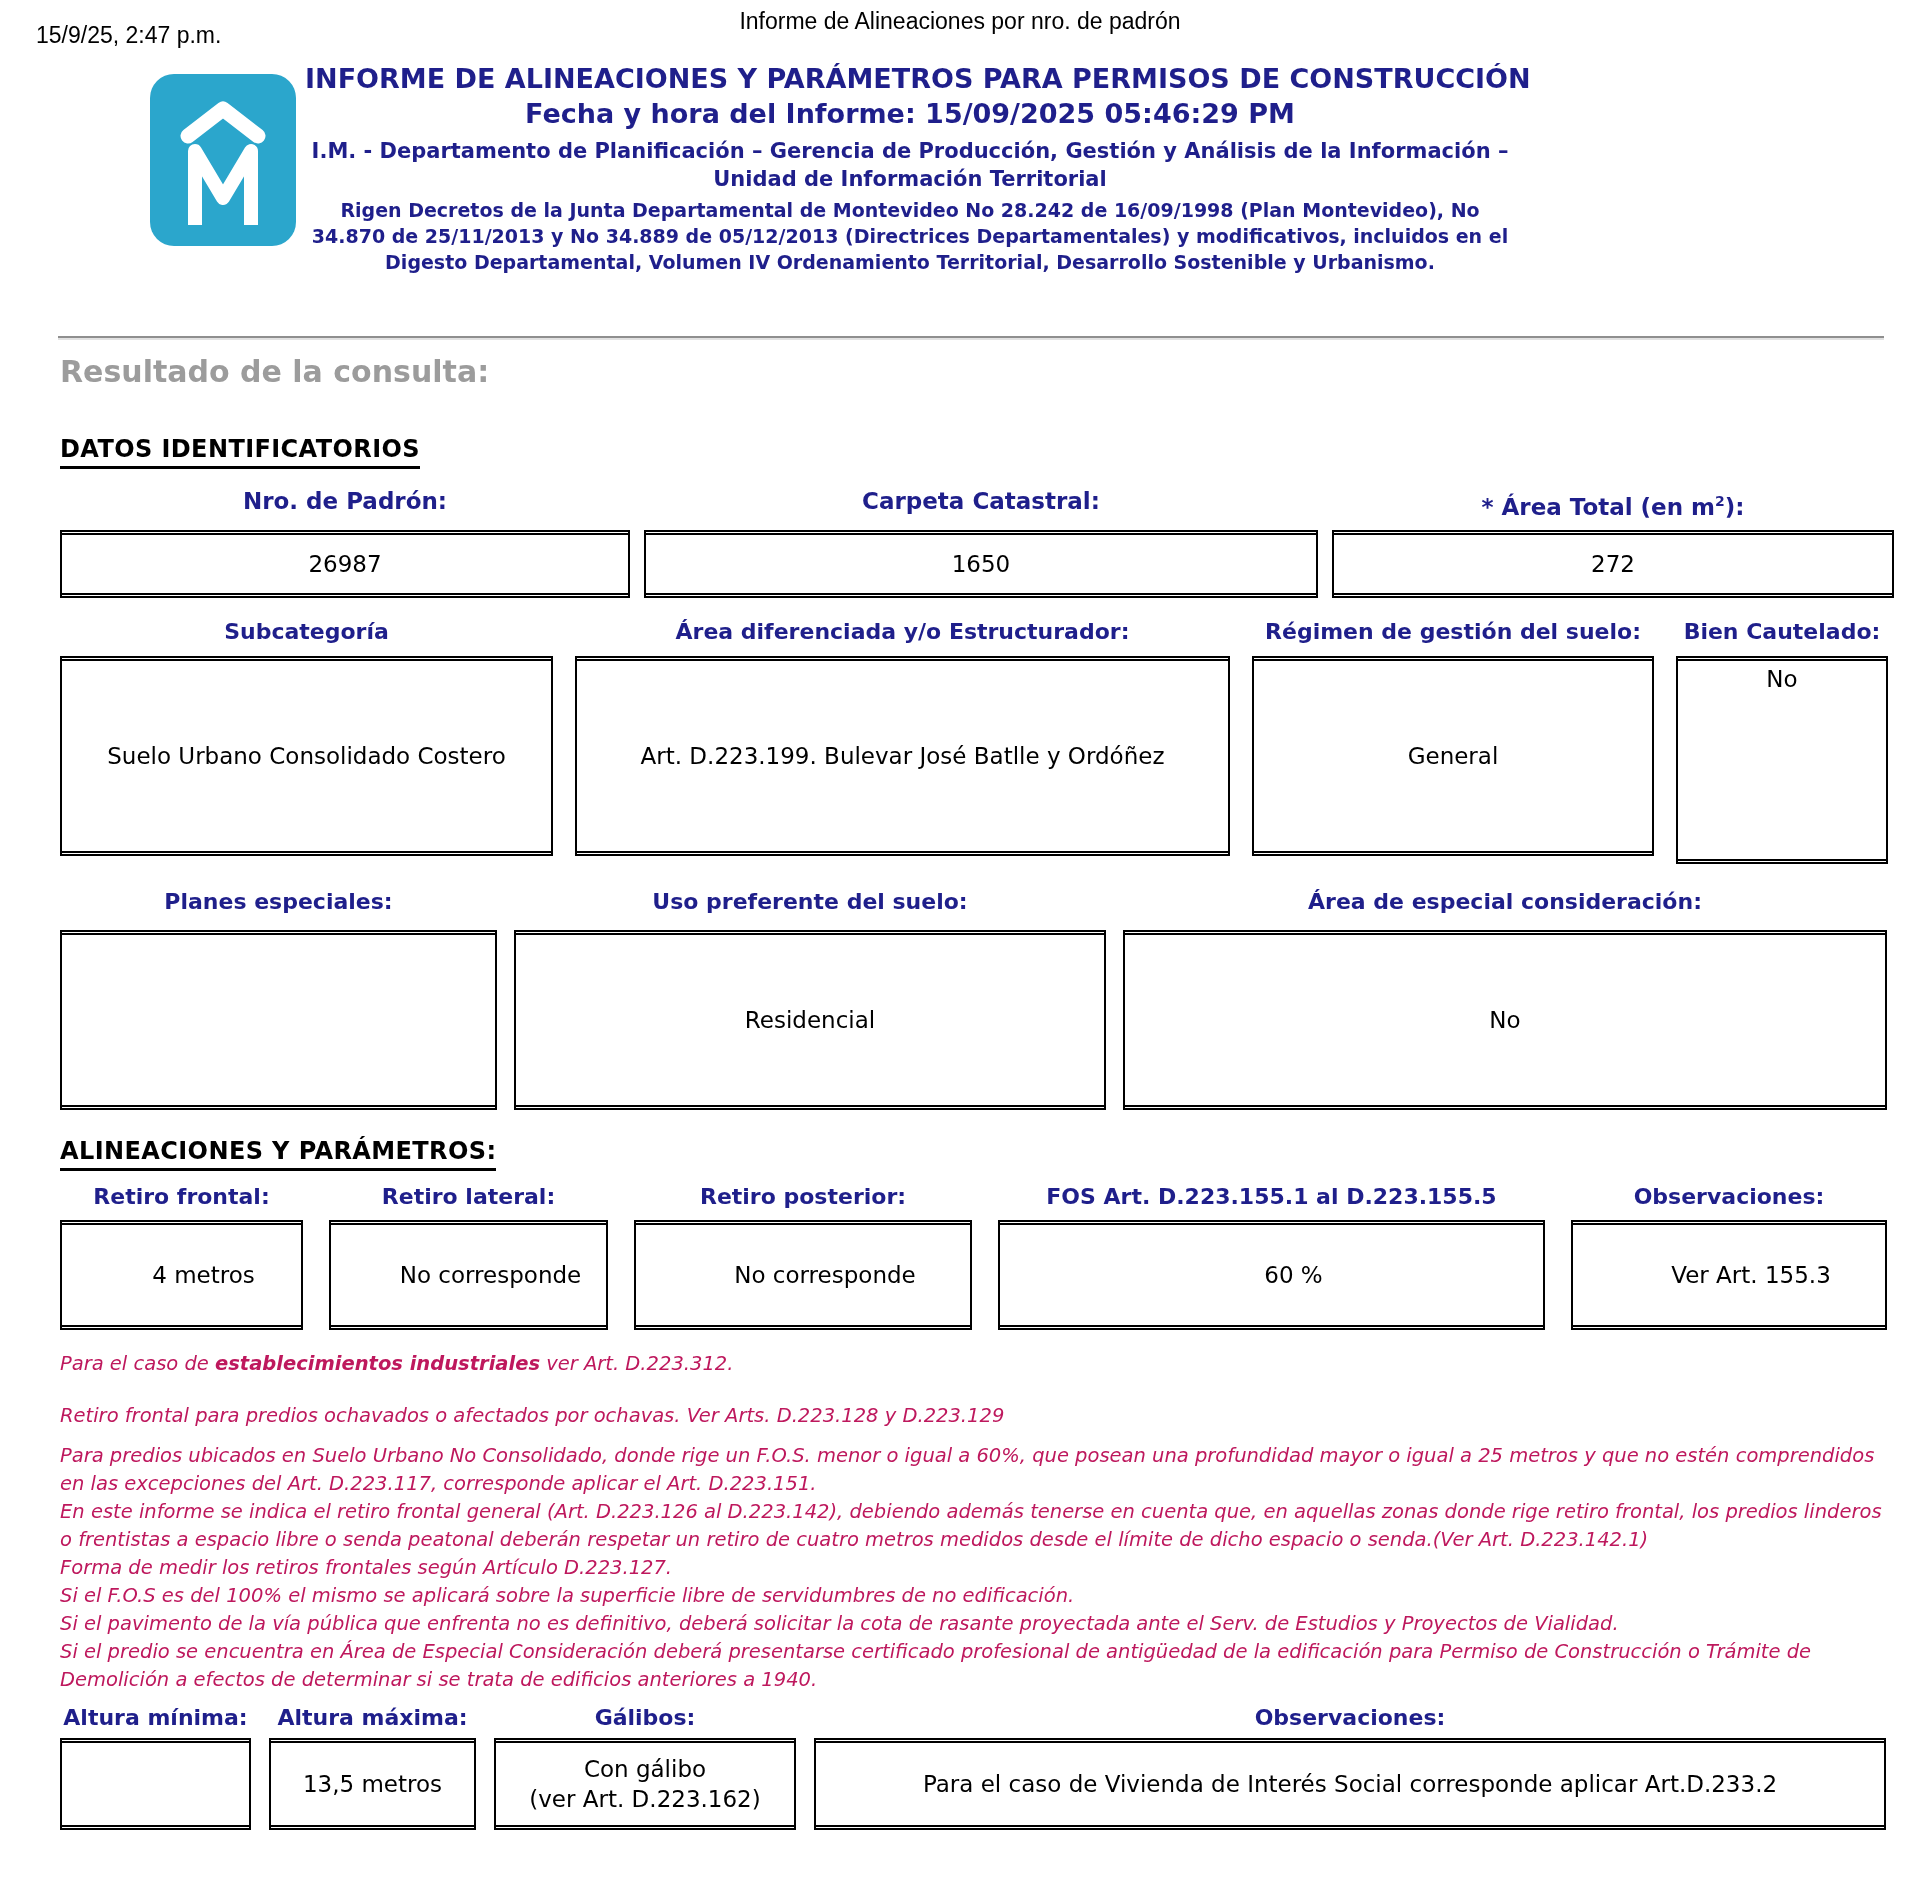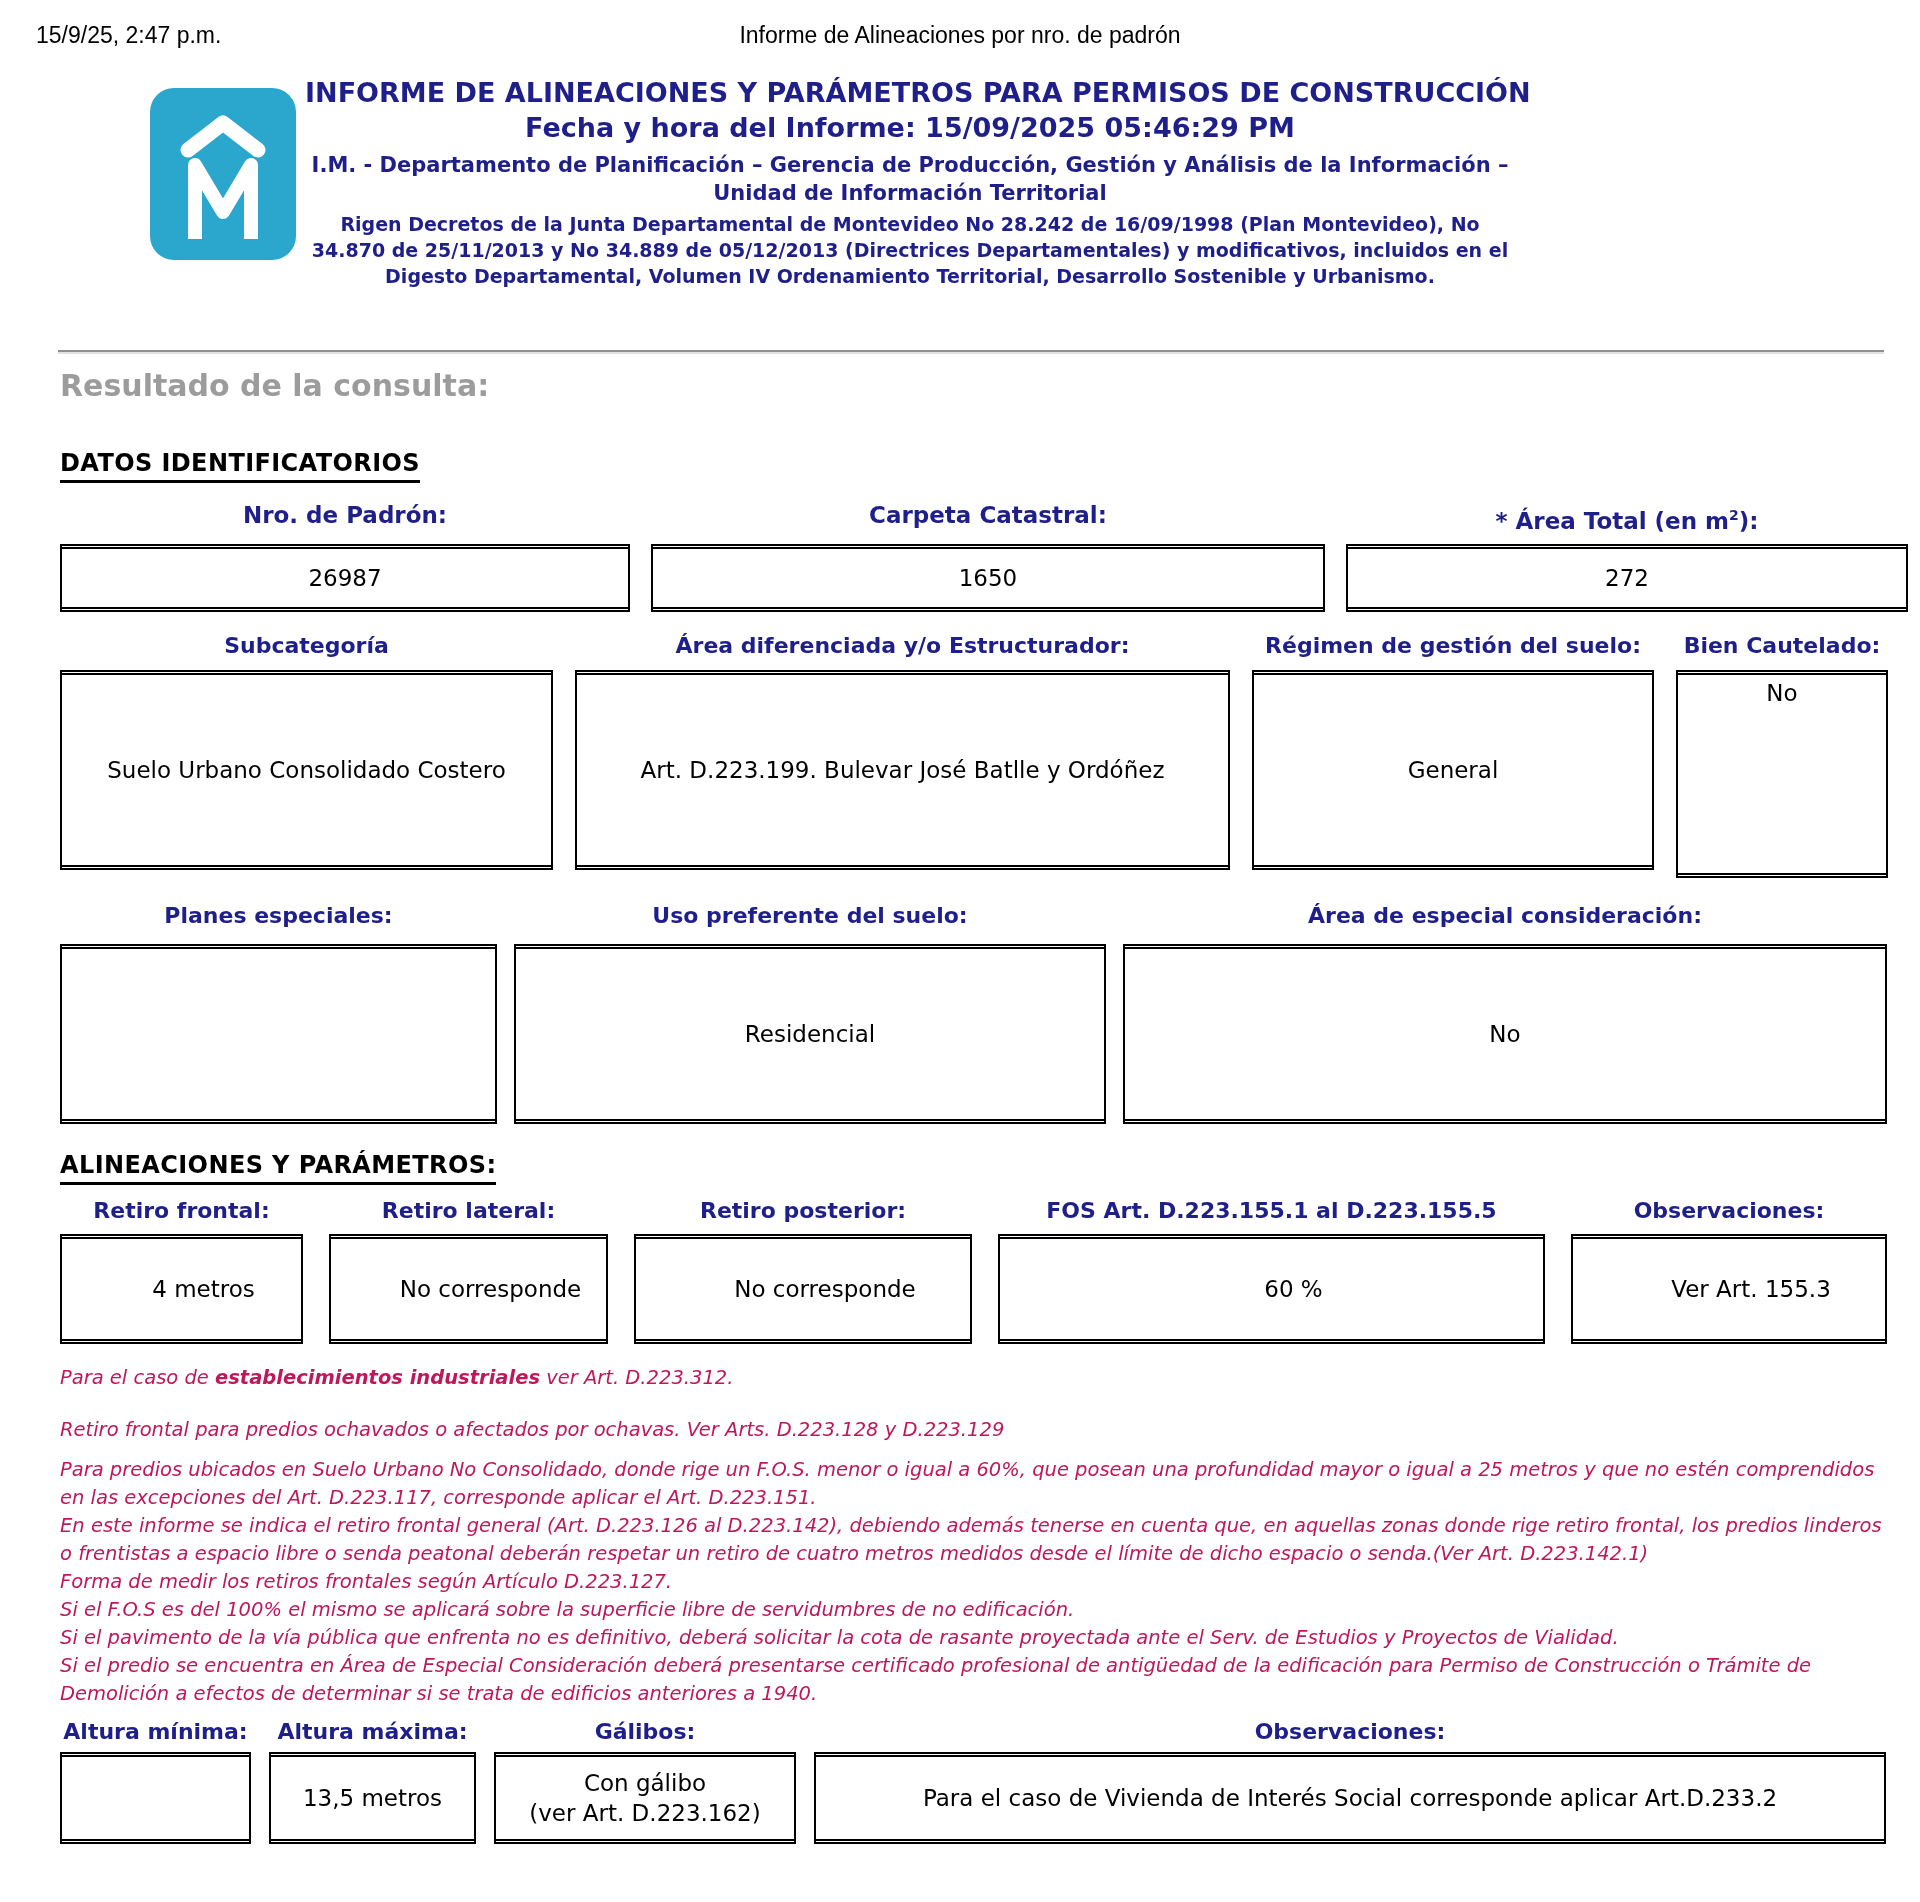--- a/index.html
+++ b/index.html
@@ -1,20 +1,20 @@
 <!DOCTYPE html>
 <html><head>
 <meta charset="utf-8">
 <style>
   html,body{margin:0;padding:0;background:#ffffff;}
   body{width:1920px;height:1902px;overflow:hidden;color:#000;
        font-family:"DejaVu Sans",sans-serif;}
 
   
-  .meta-row{position:relative;padding-top:22px;height:28px;text-align:center;
+  .meta-row{position:relative;padding-top:8px;height:28px;text-align:center;
             font-family:"Liberation Sans",sans-serif;font-size:23px;color:#000;}
   .meta-date{position:absolute;left:36px;top:22px;}
 
   
   .header{margin-top:20px;position:relative;height:224px;}
   .logo{position:absolute;left:150px;top:18px;display:block;width:146px;height:172px;}
   .title-block{margin-left:305px;width:1210px;padding-top:6px;text-align:center;color:#1f1f8b;}
   .title-line{font-weight:bold;font-size:27px;line-height:33px;white-space:nowrap;}
   .title-line.second{margin-top:2px;}
   .subtitle{margin-top:7px;font-weight:bold;font-size:21px;line-height:28px;}
@@ -27,21 +27,21 @@
   .result-heading{margin:14px 0 0 60px;font-weight:bold;font-size:30px;line-height:36px;color:#9c9c9c;}
 
   
   .content{margin-left:60px;width:1828px;}
   .section-title{margin-top:44px;}
   .section-title .underlined{display:inline-block;font-weight:bold;font-size:24px;line-height:30px;
             color:#000;border-bottom:3px solid #000;padding-bottom:2px;letter-spacing:.4px;}
   .section-title.alin{margin-top:26px;}
 
   .grid{display:grid;}
-  .ga{grid-template-columns:570px 674px 562px;column-gap:21px;}
+  .ga{grid-template-columns:570px 674px 562px;column-gap:14px;}
   .gb{grid-template-columns:493px 655px 402px 212px;column-gap:22px;}
   .gc{grid-template-columns:437px 592px 764px;column-gap:17px;}
   .gd{grid-template-columns:243px 279px 338px 547px 316px;column-gap:26px;}
   .ge{grid-template-columns:191px 207px 302px 1072px;column-gap:18px;}
 
   .lbl{font-weight:bold;font-size:22px;line-height:28px;color:#1f1f8b;text-align:center;white-space:nowrap;}
   .ga .lbl{font-size:23px;}
   .lbl sup{font-size:14px;vertical-align:super;}
 
   .ga.lbls{margin-top:18px;}   .ga.boxes{margin-top:9px;}

